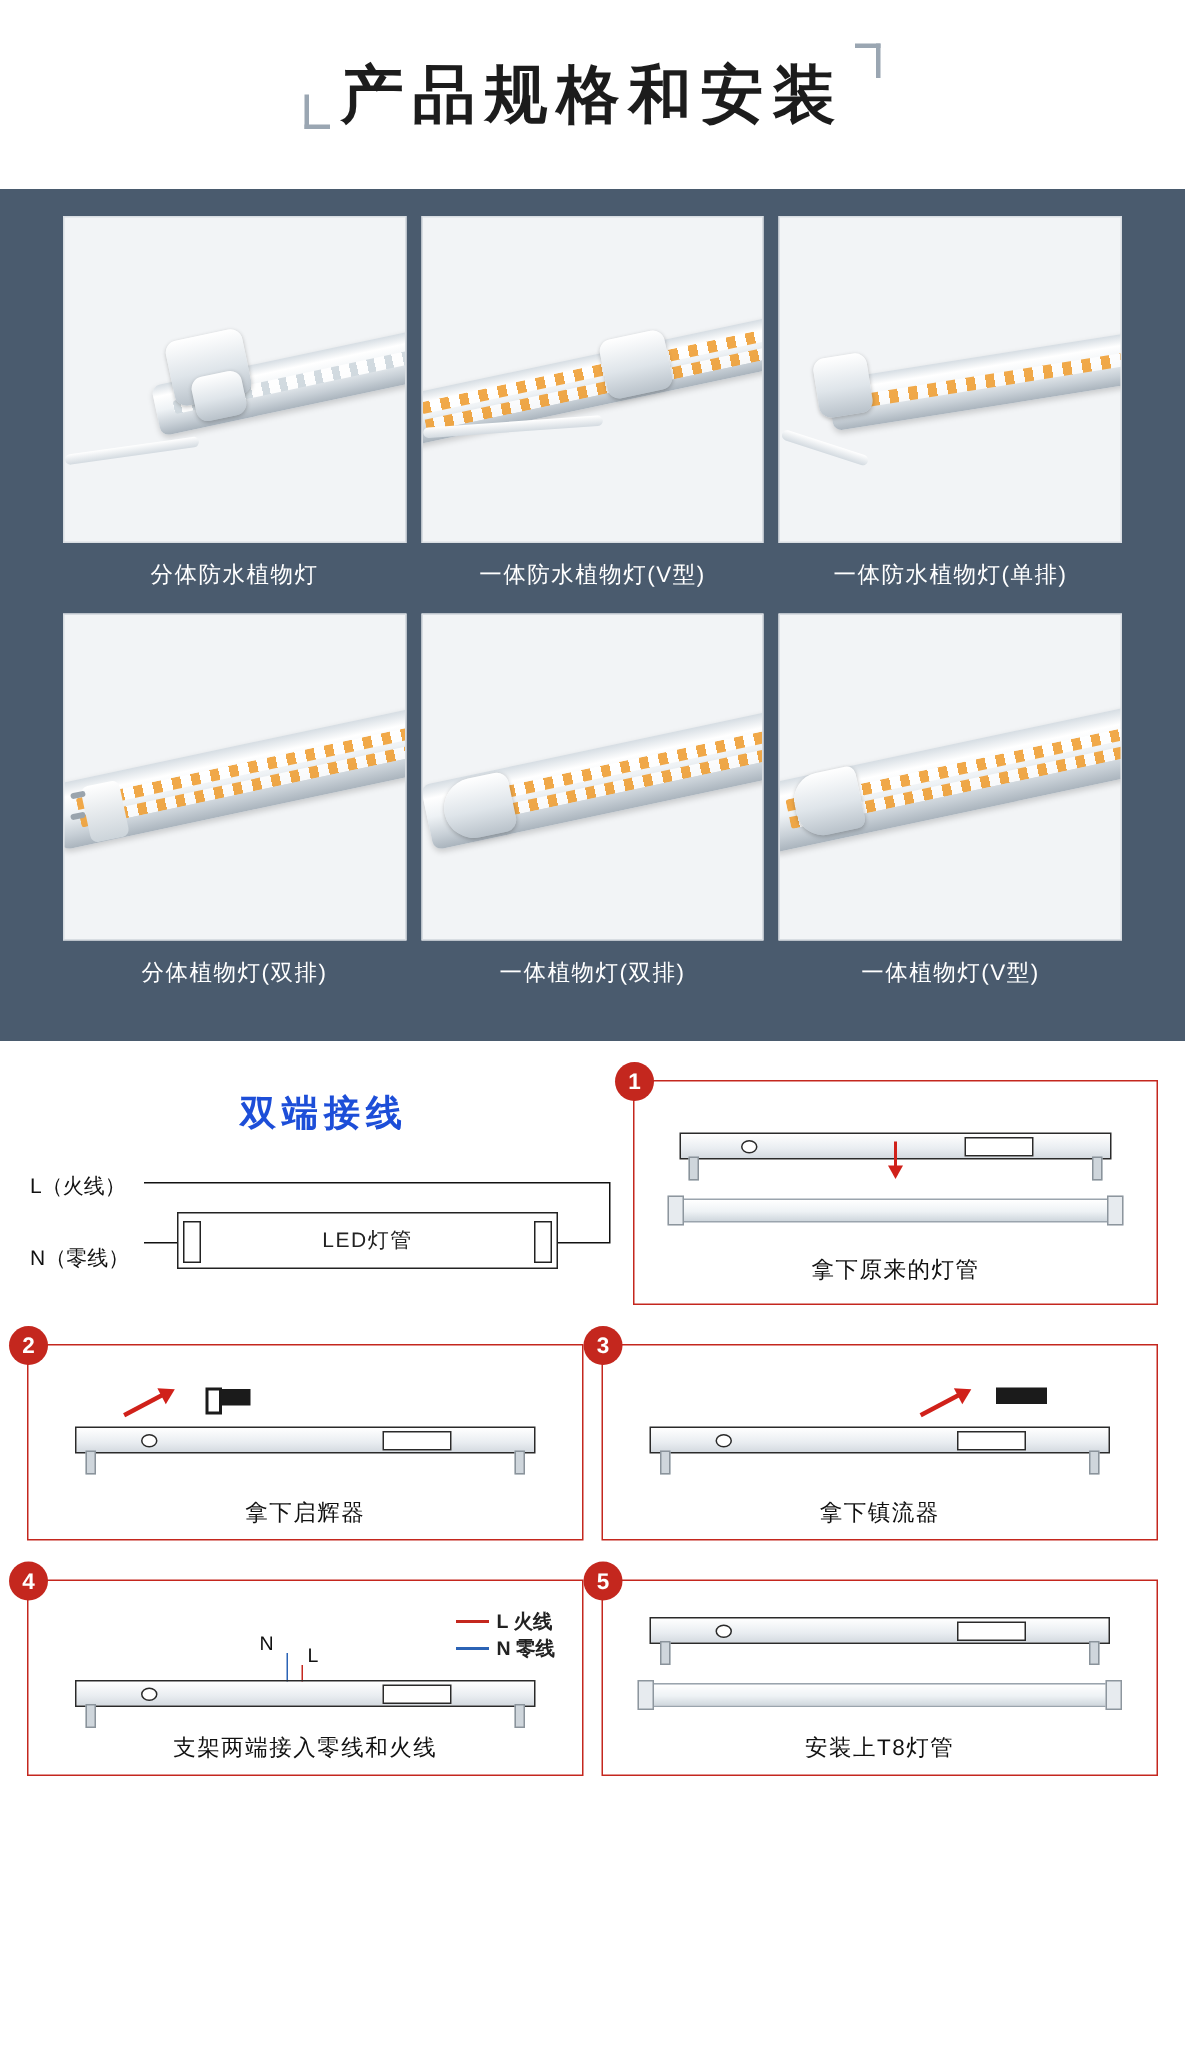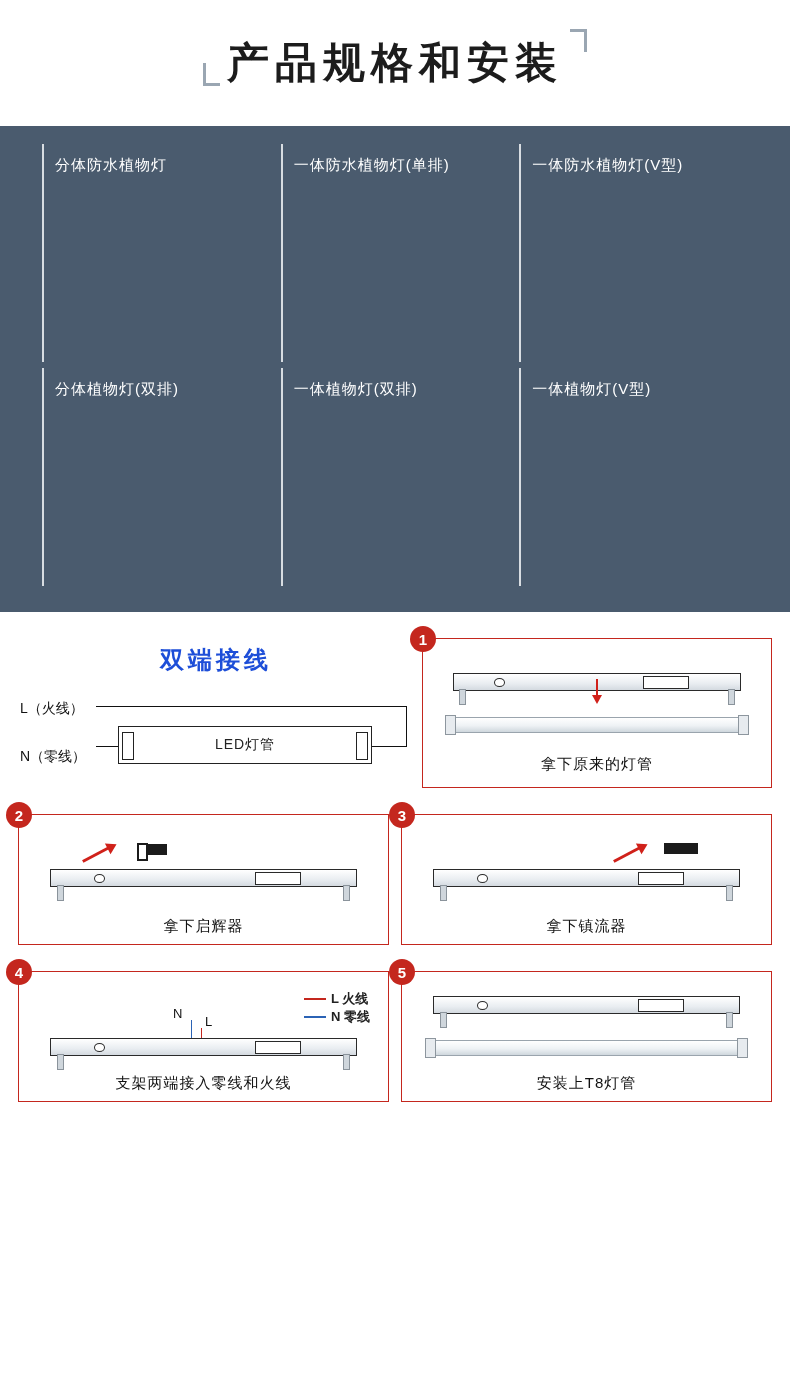--- a/index.html
+++ b/index.html
@@ -59,22 +59,21 @@
     padding: 18px 42px 26px 42px;
     box-sizing: border-box;
   }
   .gal-row {
     display: flex;
     gap: 10px;
   }
   .gal-cell {
     flex: 1 1 0;
     display: flex;
-    flex-direction: row;
-    gap: 11px;
+    flex-direction: column;
   }
   .gal-img {
     height: 216px;
     border: 1px solid #d8dde2;
     background: #f2f4f6;
     position: relative;
     overflow: hidden;
   }
   .gal-cap {
     text-align: center;
@@ -422,38 +421,38 @@
         </div>
         <div class="cap-cyl" style="left:70px; top:78px; transform:rotate(-12deg);"></div>
         <div class="wire" style="left:0; top:152px; width:90px; transform:rotate(-8deg);"></div>
         <div class="cap-cyl" style="left:86px; top:104px; width:34px; height:30px; transform:rotate(-12deg);"></div>
       </div>
       <div class="gal-cap">分体防水植物灯</div>
     </div>
 
     <div class="gal-cell">
       <div class="gal-img">
+        <div class="tube-diag" style="left:-8%; width:120%;">
+          <div class="tube-inner dual"></div>
+        </div>
+        <div class="cap-cyl" style="left:120px; top:78px; width:44px; height:40px; transform:rotate(-12deg);"></div>
+        <div class="wire" style="left:0; top:136px; width:120px; transform:rotate(-4deg);"></div>
+      </div>
+      <div class="gal-cap">一体防水植物灯(V型)</div>
+    </div>
+
+    <div class="gal-cell">
+      <div class="gal-img">
         <div class="tube-diag flat" style="left:14%; width:100%;">
           <div class="tube-inner"></div>
         </div>
         <div class="cap-cyl" style="left:24px; top:92px; width:36px; height:40px; transform:rotate(-9deg);"></div>
         <div class="wire" style="left:0; top:150px; width:60px; transform:rotate(18deg);"></div>
       </div>
       <div class="gal-cap">一体防水植物灯(单排)</div>
-    </div>
-
-    <div class="gal-cell">
-      <div class="gal-img">
-        <div class="tube-diag" style="left:-8%; width:120%;">
-          <div class="tube-inner dual"></div>
-        </div>
-        <div class="cap-cyl" style="left:120px; top:78px; width:44px; height:40px; transform:rotate(-12deg);"></div>
-        <div class="wire" style="left:0; top:136px; width:120px; transform:rotate(-4deg);"></div>
-      </div>
-      <div class="gal-cap">一体防水植物灯(V型)</div>
     </div>
   </div>
 
   <div class="gal-row" style="margin-top:6px;">
 
     <div class="gal-cell">
       <div class="gal-img">
         <div class="tube-diag" style="left:-4%; width:116%; height:44px;">
           <div class="tube-inner dual"></div>
         </div>

